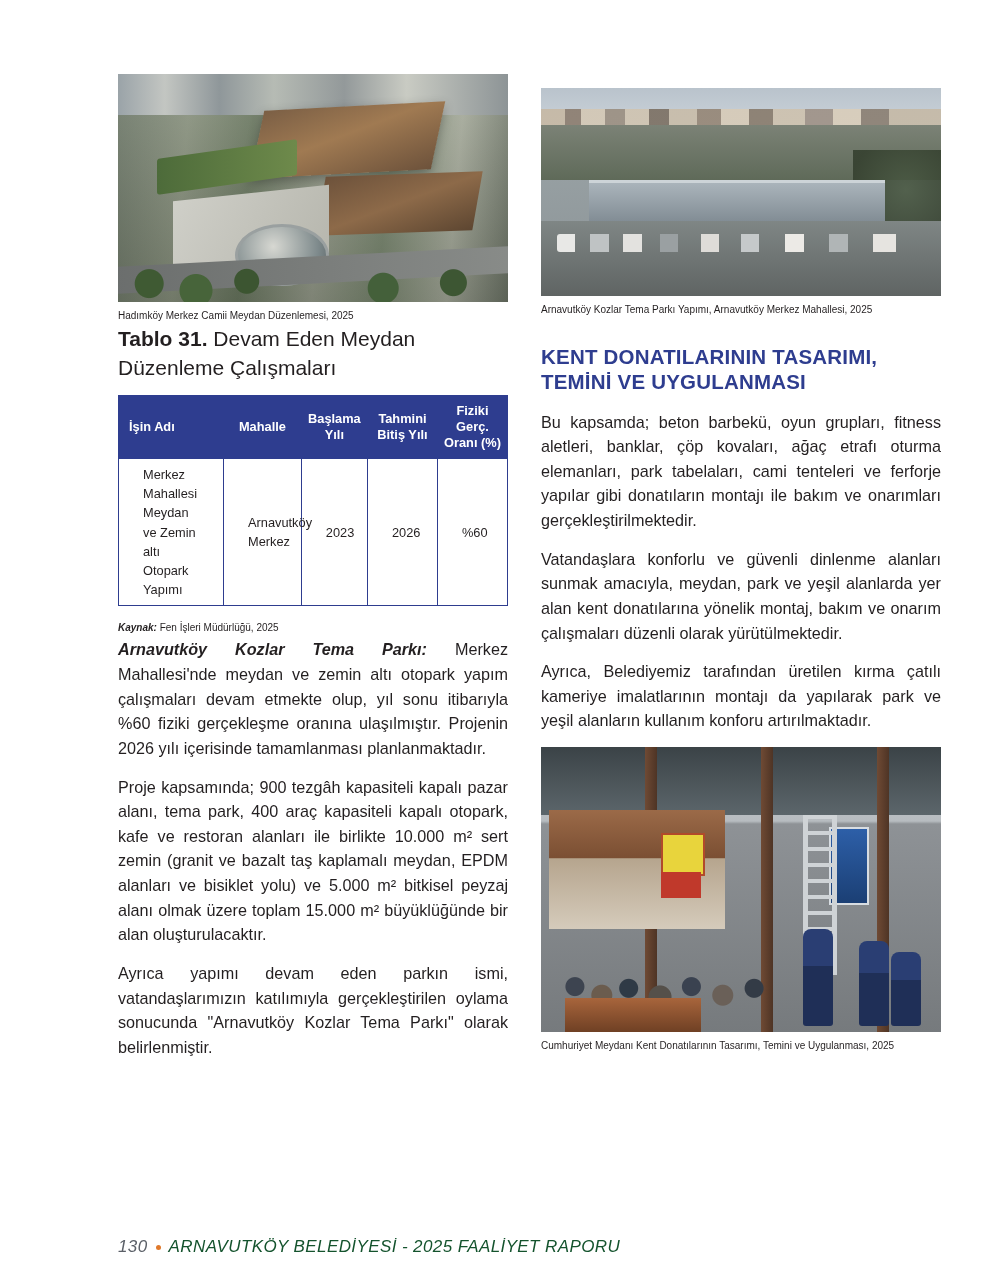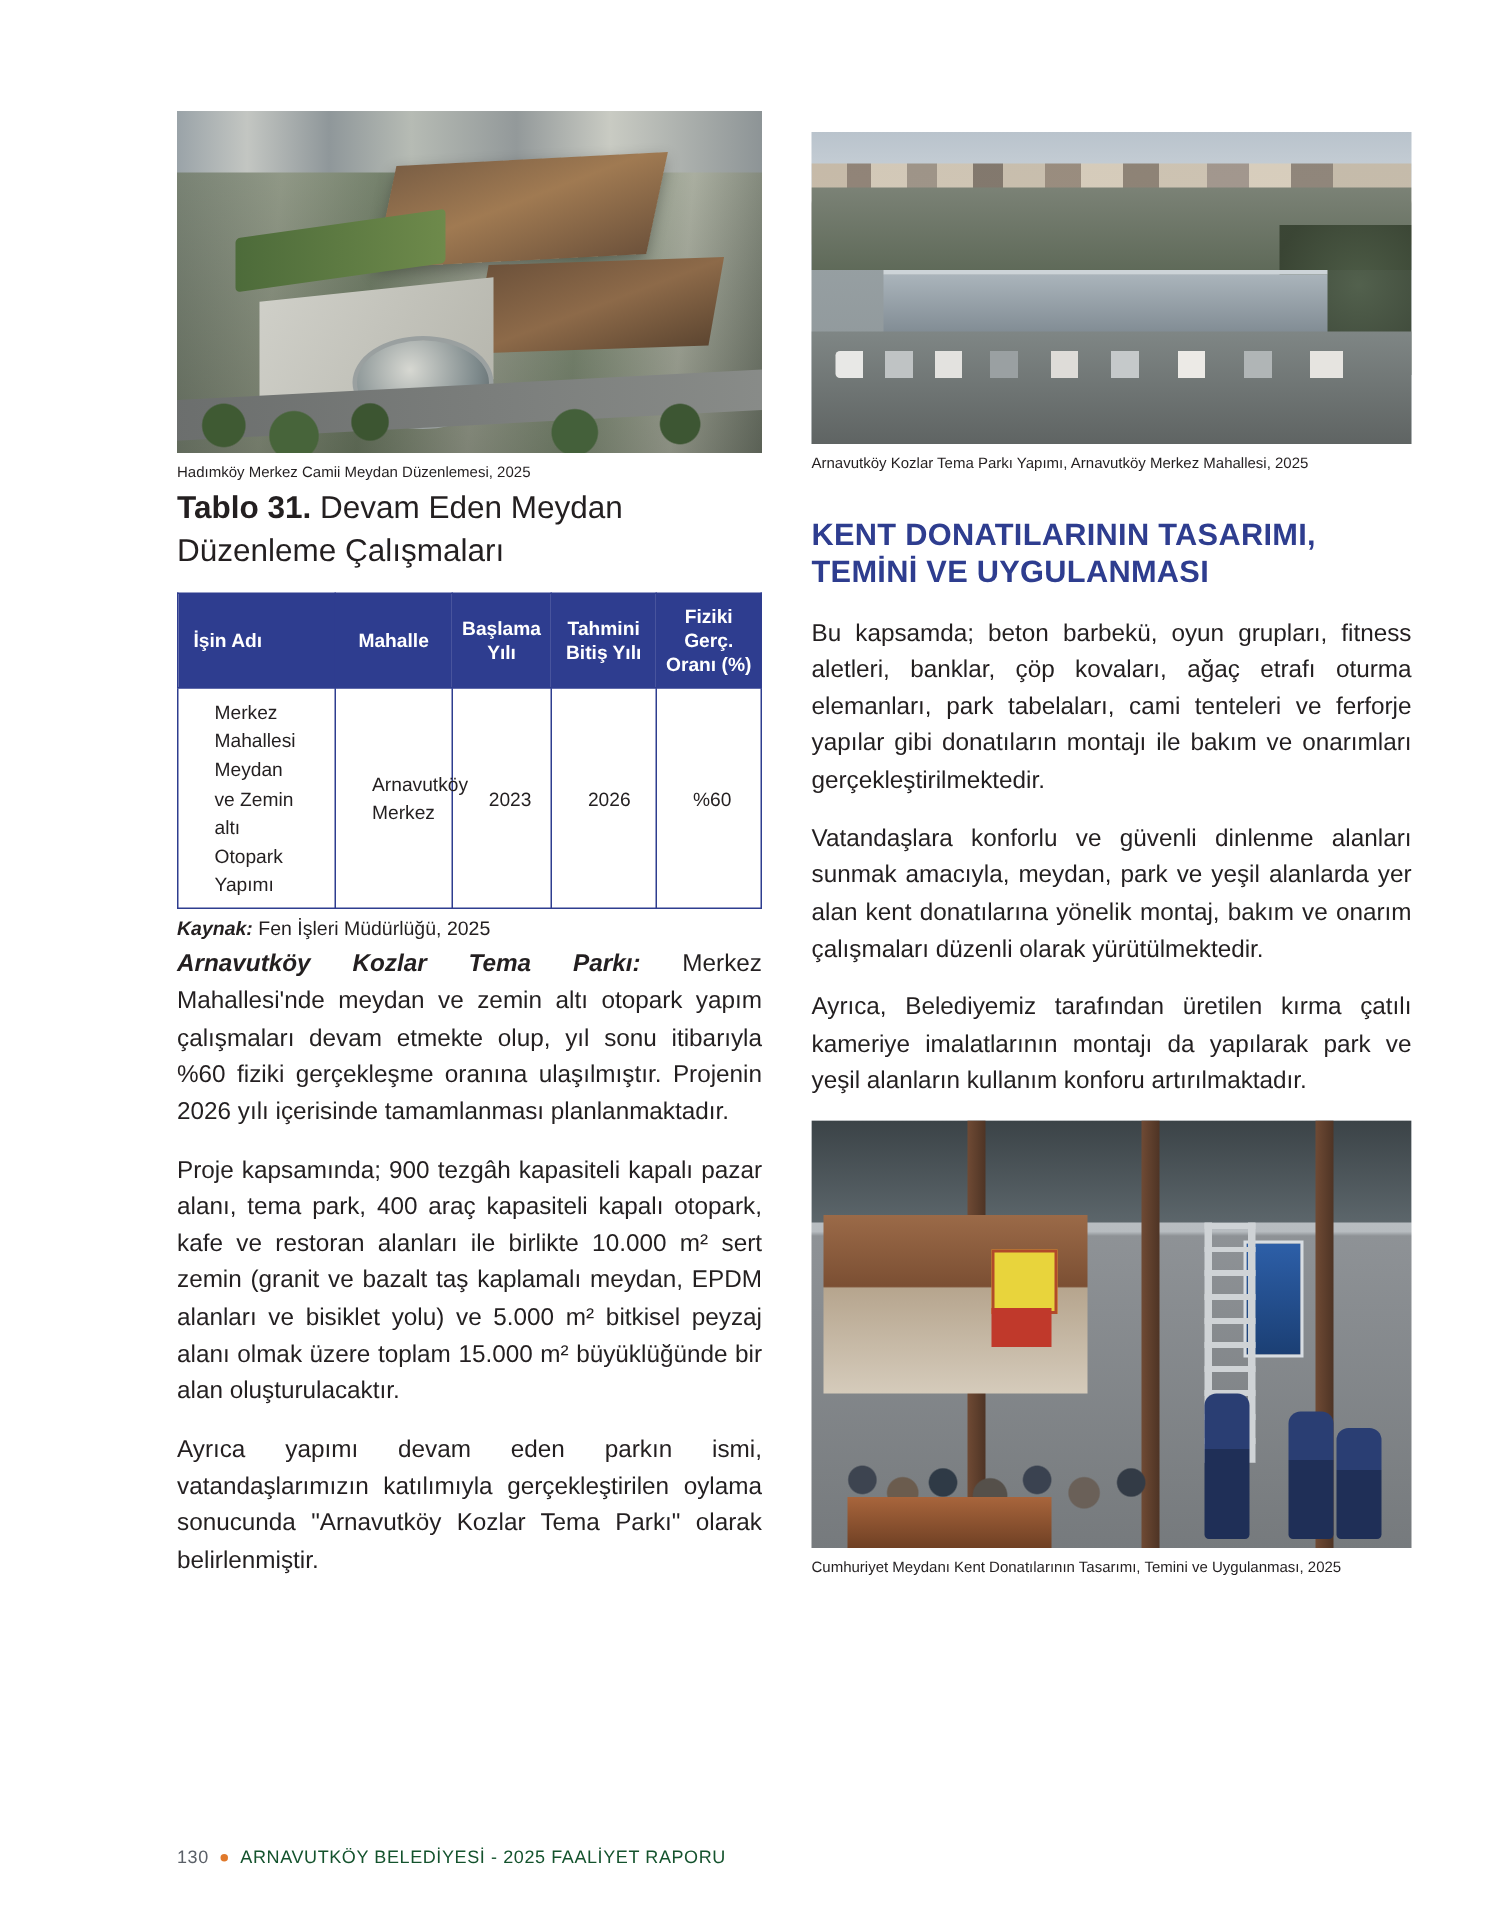--- a/index.html
+++ b/index.html
@@ -233,22 +233,22 @@
   table.t31 th.left { text-align: left; padding-left: 10px; }
   table.t31 td {
     border: 1px solid #2e3d8f;
     padding: 6px 24px;
     vertical-align: middle;
     line-height: 1.5;
     color: #231f20;
   }
   table.t31 td.c { text-align: center; }
   .src {
-    font-size: 13px;
-    margin-top: 5px;
+    font-size: 10px;
+    margin-top: 16px;
     color: #231f20;
   }
   .src b { font-weight: 700; font-style: italic; }
 
   p.body {
     font-size: 16.2px;
     line-height: 1.52;
     text-align: justify;
     margin: 0 0 14px 0;
     color: #231f20;
@@ -265,27 +265,28 @@
     line-height: 1.22;
     font-weight: 700;
     margin: 26px 0 16px 0;
     letter-spacing: .2px;
   }
 
   
   .footer {
     position: absolute;
     left: 118px;
-    bottom: 40px;
-    font-size: 12px;
+    bottom: 28px;
+    font-size: 17px;
     color: #5b6068;
     letter-spacing: .4px;
     display: flex;
     align-items: center;
     gap: 8px;
+    font-style: italic;
   }
   .footer .pg { color: #5b6068; }
   .footer .dot {
     width: 5px; height: 5px; border-radius: 50%;
     background: #e0792b;
     display: inline-block;
   }
   .footer .txt { color: #14532d; }
 </style>
 </head>

